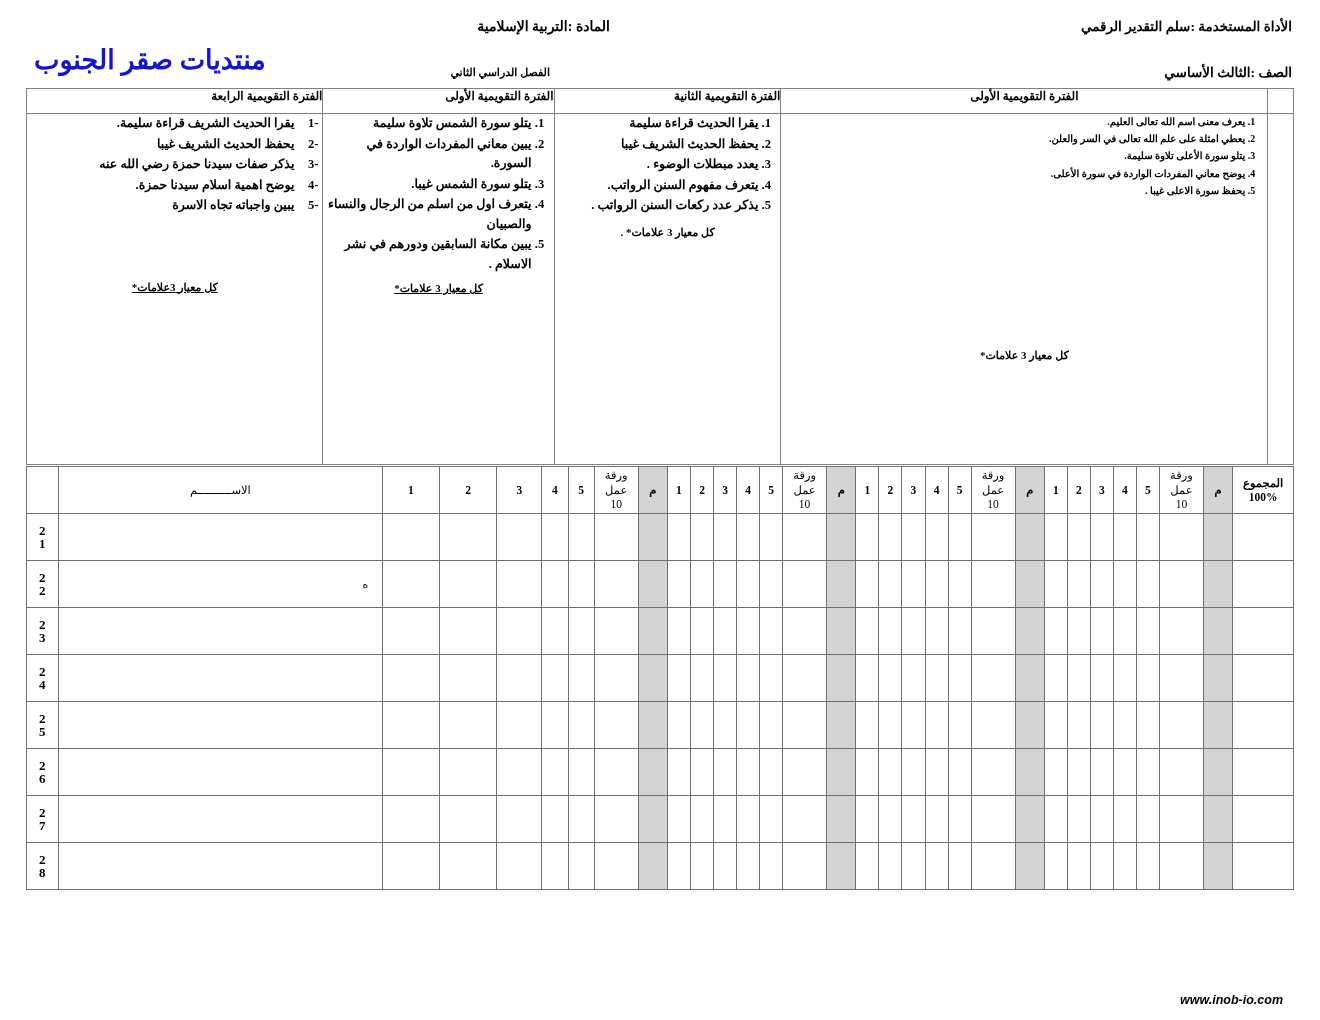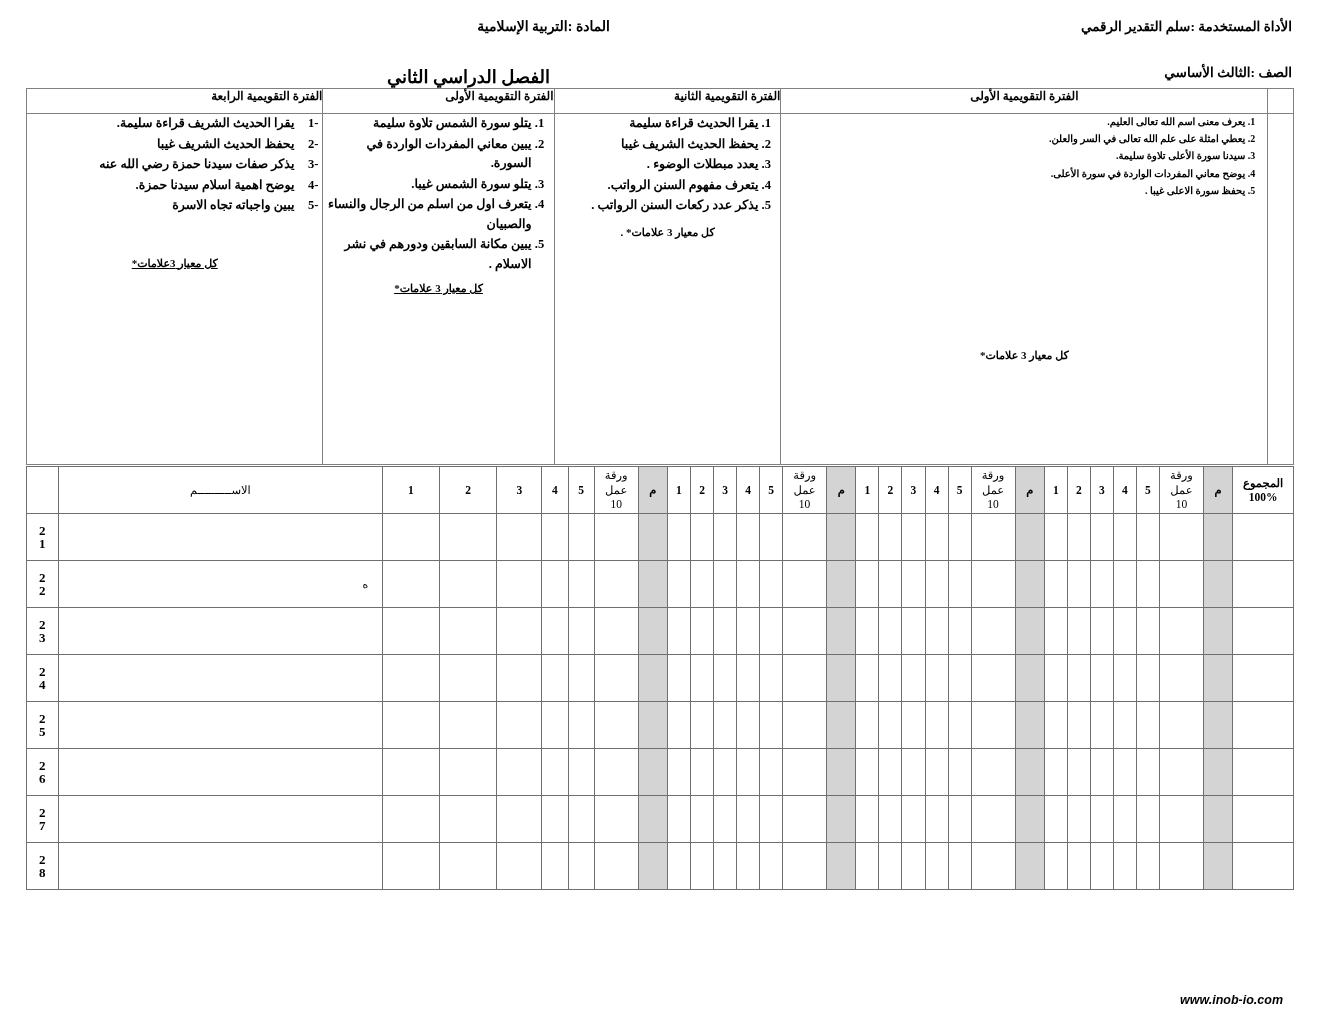--- a/index.html
+++ b/index.html
@@ -29,21 +29,21 @@
     font-size:14px; font-weight:bold; direction:rtl;
     white-space:nowrap;
   }
   .hdr-grade{
     position:absolute; top:64px; right:28px;
     font-size:13.5px; font-weight:bold; direction:rtl;
     white-space:nowrap;
   }
   .hdr-term{
     position:absolute; top:66px; right:770px;
-    font-size:18px; font-weight:bold; direction:rtl;
+    font-size:11px; font-weight:bold; direction:rtl;
     white-space:nowrap;
   }
   .watermark{
     position:absolute; top:44px; left:34px;
     font-size:27px; font-weight:bold;
     color:#1414d2;
     direction:rtl; white-space:nowrap;
     letter-spacing:1px;
   }
 
@@ -99,21 +99,21 @@
   .criteria{
     font-size:11px;
     font-weight:bold;
     text-align:center;
     margin-top:14px;
   }
   .criteria.ul{text-decoration:underline;}
   .criteria.p1{margin-top:150px;text-align:center;}
   .criteria.p2{margin-top:10px;}
   .criteria.p3{margin-top:8px;}
-  .criteria.p4{margin-top:41px;}
+  .criteria.p4{margin-top:65px;}
 
   
   .grid{
     position:absolute;
     top:466px; left:26px;
     width:1268px;
     border-collapse:collapse;
     table-layout:fixed;
     direction:rtl;
   }
@@ -157,20 +157,21 @@
   }
 </style>
 </head>
 <body>
 
 <div class="header">
   <div class="hdr-tool">الأداة المستخدمة :سلم التقدير الرقمي</div>
   <div class="hdr-subject">المادة :التربية الإسلامية</div>
   <div class="hdr-grade">الصف :الثالث   الأساسي</div>
   <div class="hdr-term">الفصل الدراسي الثاني</div>
+  <div class="watermark">منتديات صقر الجنوب</div>
 </div>
 
 <table class="sheet">
   <colgroup>
     <col style="width:24px">
     <col style="width:455px">
     <col style="width:212px">
     <col style="width:216px">
     <col style="width:277px">
   </colgroup>
@@ -182,21 +183,21 @@
       <td class="period-hd">الفترة التقويمية الأولى</td>
       <td class="period-hd">الفترة التقويمية الرابعة</td>
     </tr>
     <tr>
       <td></td>
 
       <td class="obj-cell">
         <ol class="obj-list wide">
           <li>يعرف معنى اسم الله تعالى العليم.</li>
           <li>يعطي امثلة على علم الله تعالى في السر والعلن.</li>
-          <li>سيدنا سورة الأعلى تلاوة سليمة.</li>
+          <li>يتلو سورة الأعلى تلاوة سليمة.</li>
           <li>يوضح معاني المفردات الواردة في  سورة الأعلى.</li>
           <li>يحفظ سورة الاعلى غيبا .</li>
         </ol>
         <div class="criteria p1">كل معيار 3 علامات*</div>
       </td>
 
       <td class="obj-cell">
         <ol class="obj-list">
           <li>يقرا الحديث قراءة سليمة</li>
           <li>يحفظ الحديث الشريف غيبا</li>

